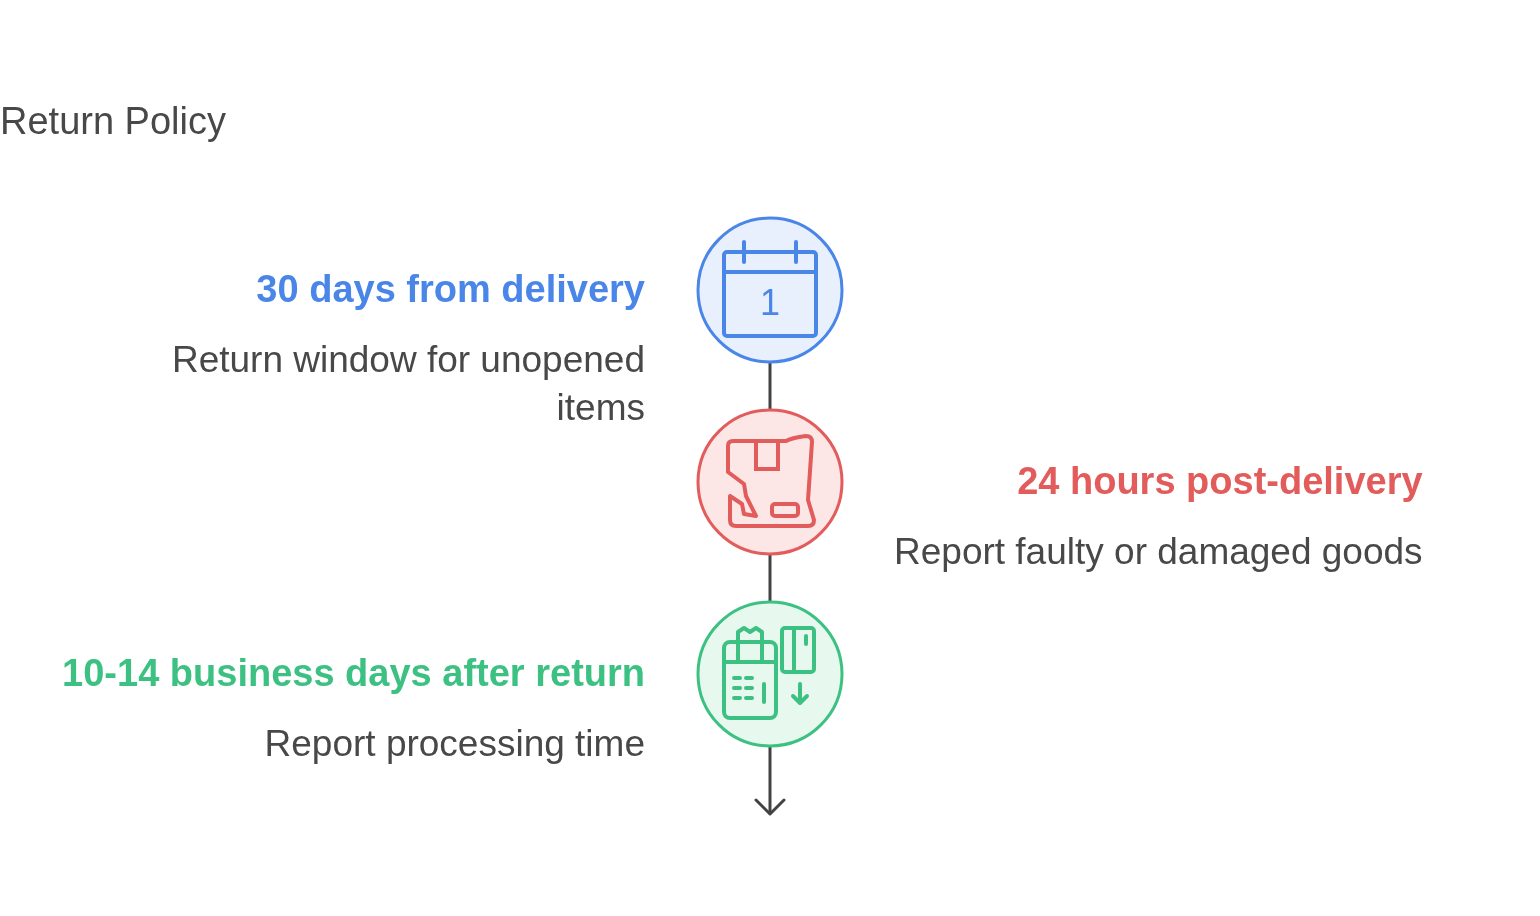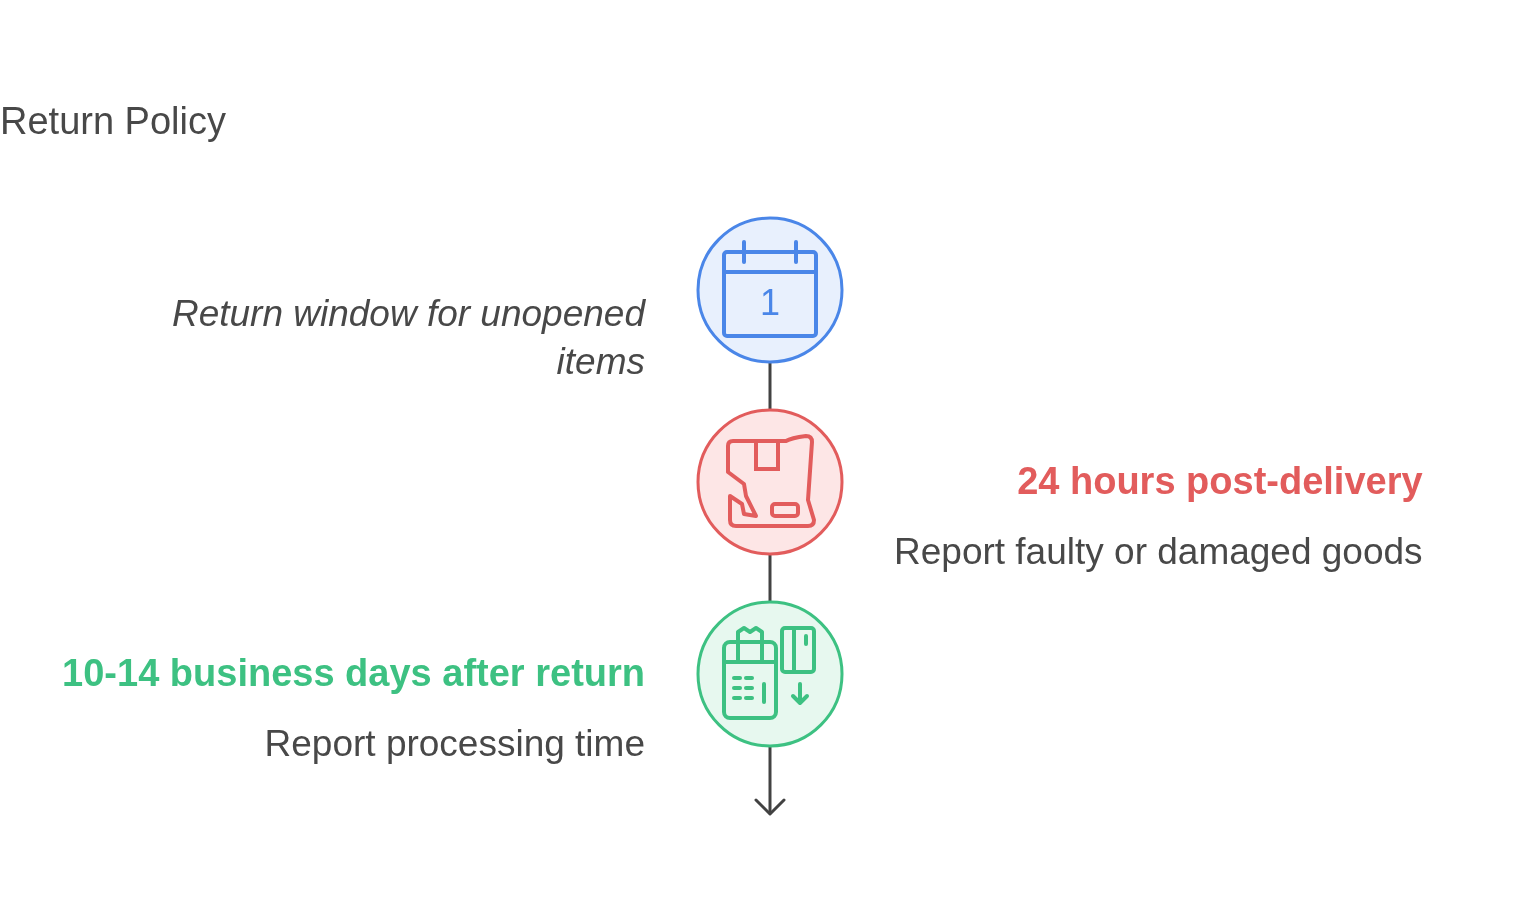--- a/index.html
+++ b/index.html
@@ -32,21 +32,22 @@
   <svg viewBox="0 0 148 148">
     <circle cx="74" cy="74" r="72" fill="#e8f0fd" stroke="#4a86e8" stroke-width="3"></circle>
     <rect x="28" y="36" width="92" height="84" rx="3" fill="none" stroke="#4a86e8" stroke-width="4"></rect>
     <line x1="28" y1="56" x2="120" y2="56" stroke="#4a86e8" stroke-width="4"></line>
     <line x1="48" y1="26" x2="48" y2="46" stroke="#4a86e8" stroke-width="4" stroke-linecap="round"></line>
     <line x1="100" y1="26" x2="100" y2="46" stroke="#4a86e8" stroke-width="4" stroke-linecap="round"></line>
     <text x="74" y="99" text-anchor="middle" font-family="Liberation Sans, sans-serif" font-size="36" fill="#4a86e8">1</text>
   </svg>
 </div>
 <div class="label left" style="top:266px;">
-  <div class="desc" style="width:520px;margin-left:auto;font-style:italic;">Return window for unopened items</div>
+  <div class="heading" style="color:#4a86e8;">30 days from delivery</div>
+  <div class="desc" style="width:520px;margin-left:auto;">Return window for unopened items</div>
 </div>
 
 <div class="node" style="top:408px;">
   <svg viewBox="0 0 148 148">
     <circle cx="74" cy="74" r="72" fill="#fde6e6" stroke="#e25c5c" stroke-width="3"></circle>
     <path d="M32,38 Q32,33 37,33 L90,33 Q95,30 110,28 Q116,28 116,34 L112,92 L118,112 Q118,118 112,118 L40,118 Q34,118 34,112 L34,88 L46,96 L48,106 L60,108 L50,88 L48,76 L32,64 Z" fill="none" stroke="#e25c5c" stroke-width="4" stroke-linejoin="round"></path>
     <rect x="60" y="33" width="22" height="28" fill="none" stroke="#e25c5c" stroke-width="4"></rect>
     <rect x="76" y="96" width="26" height="12" rx="3" fill="none" stroke="#e25c5c" stroke-width="4"></rect>
   </svg>
 </div>

